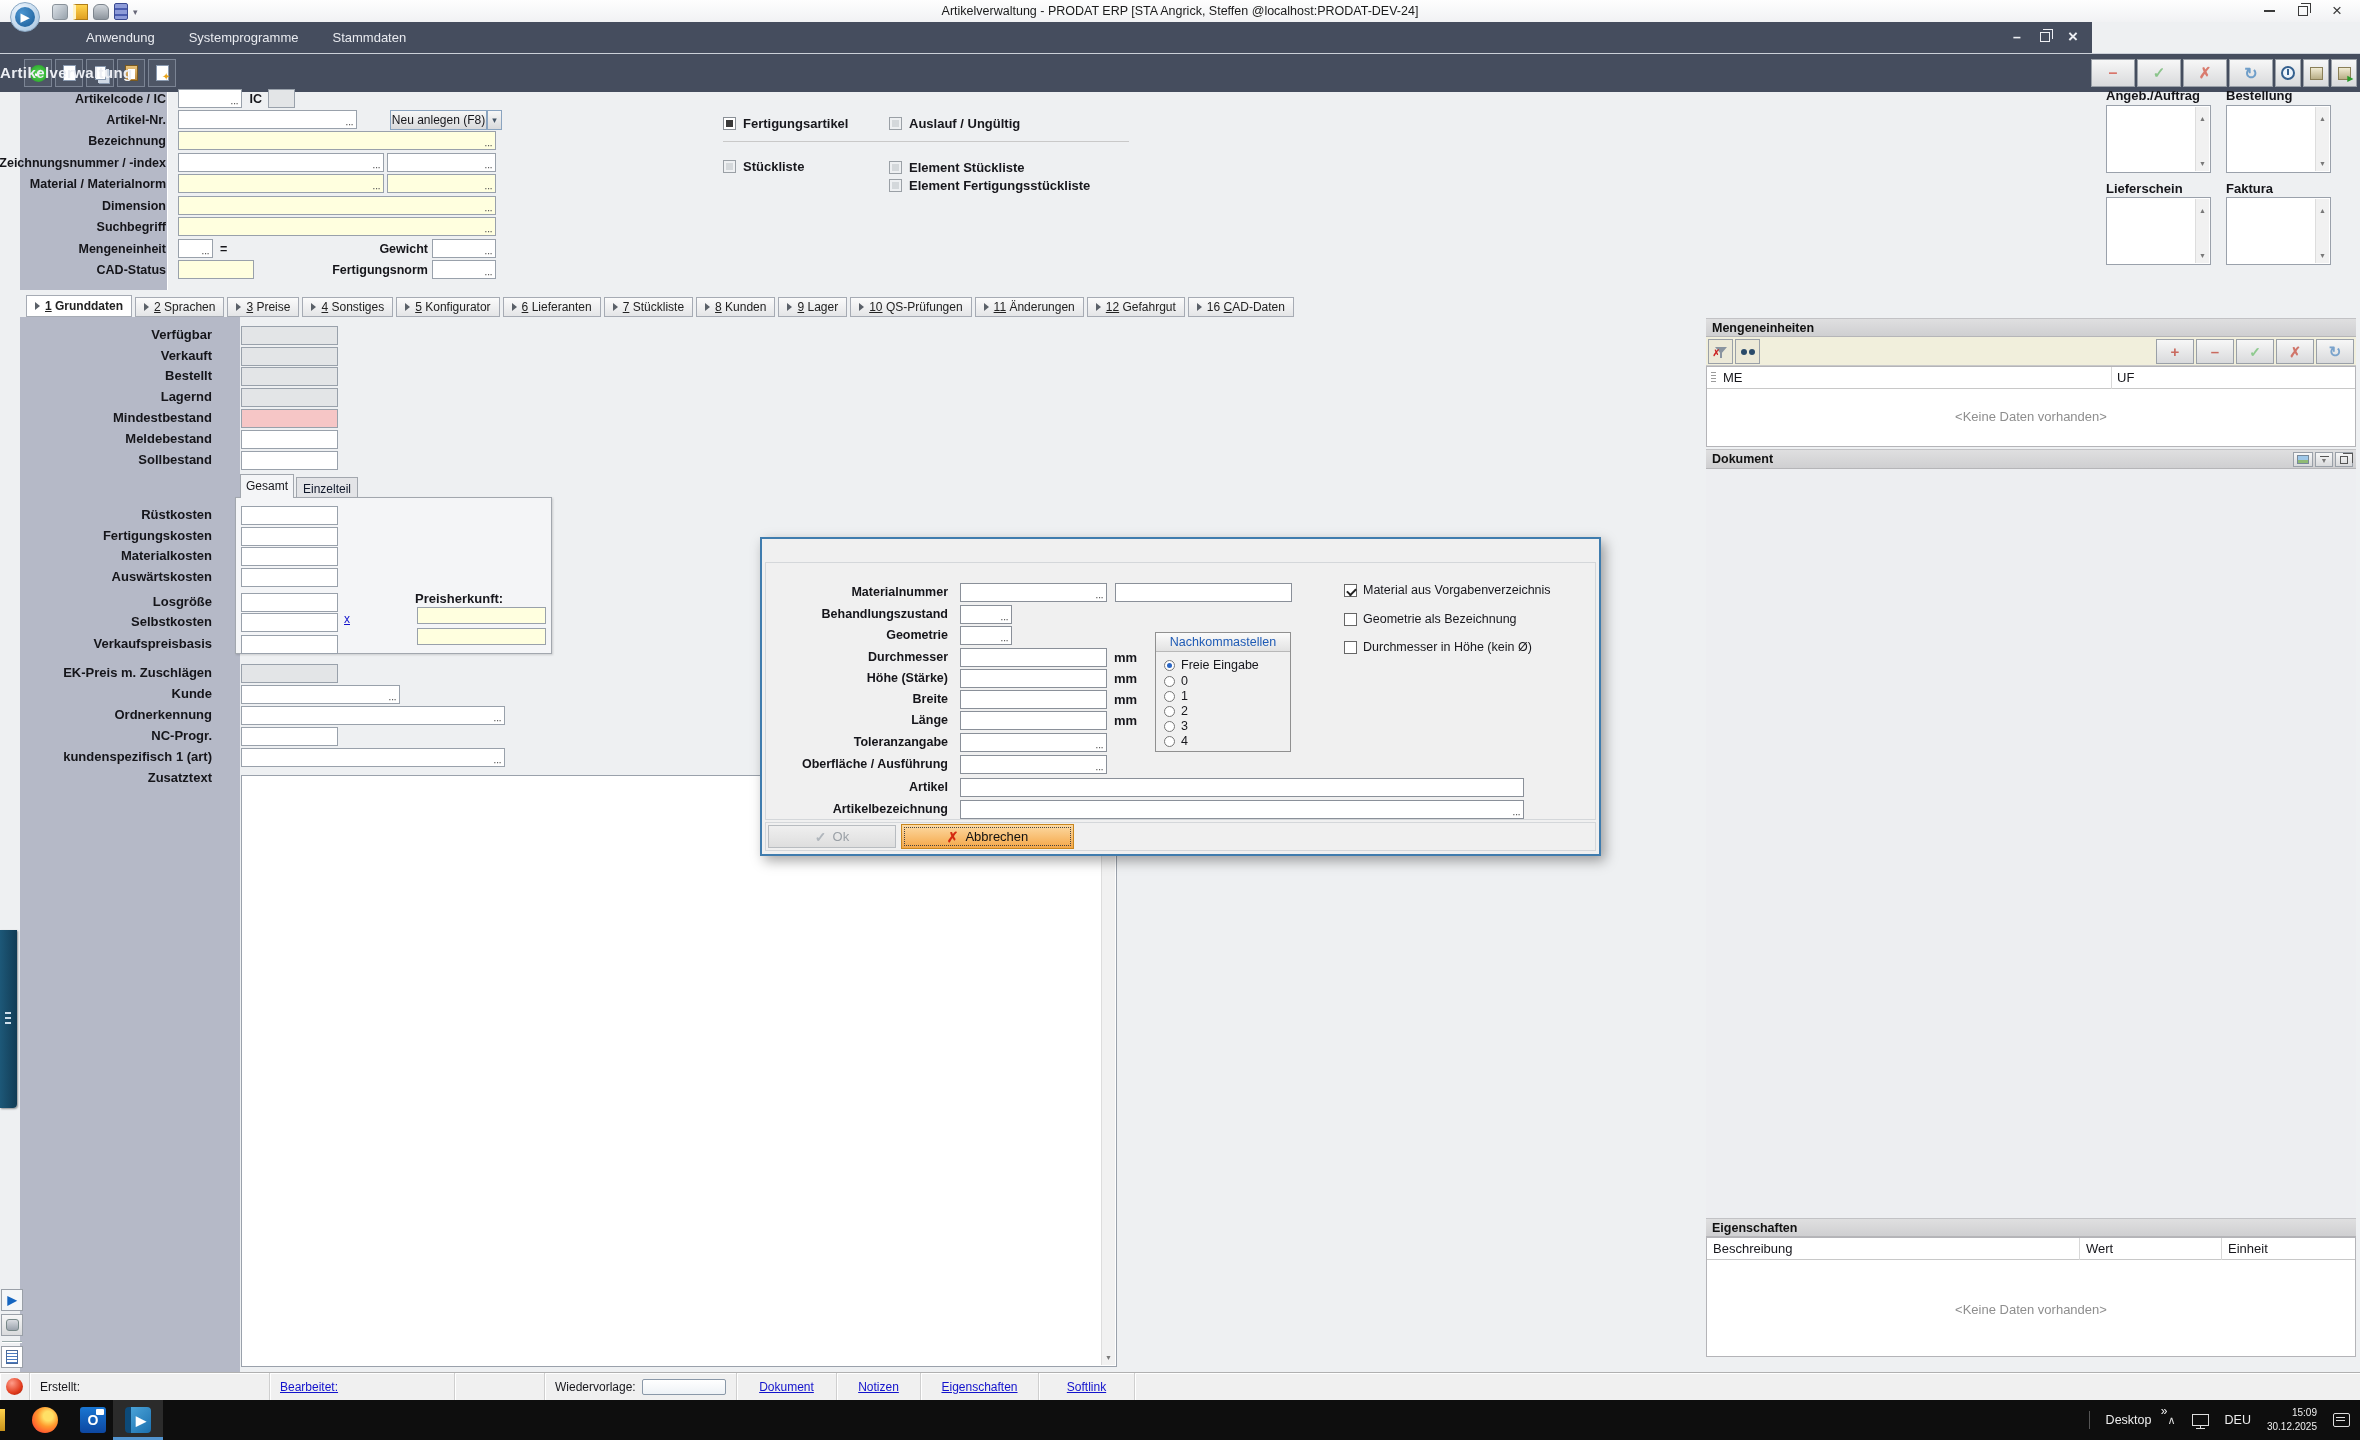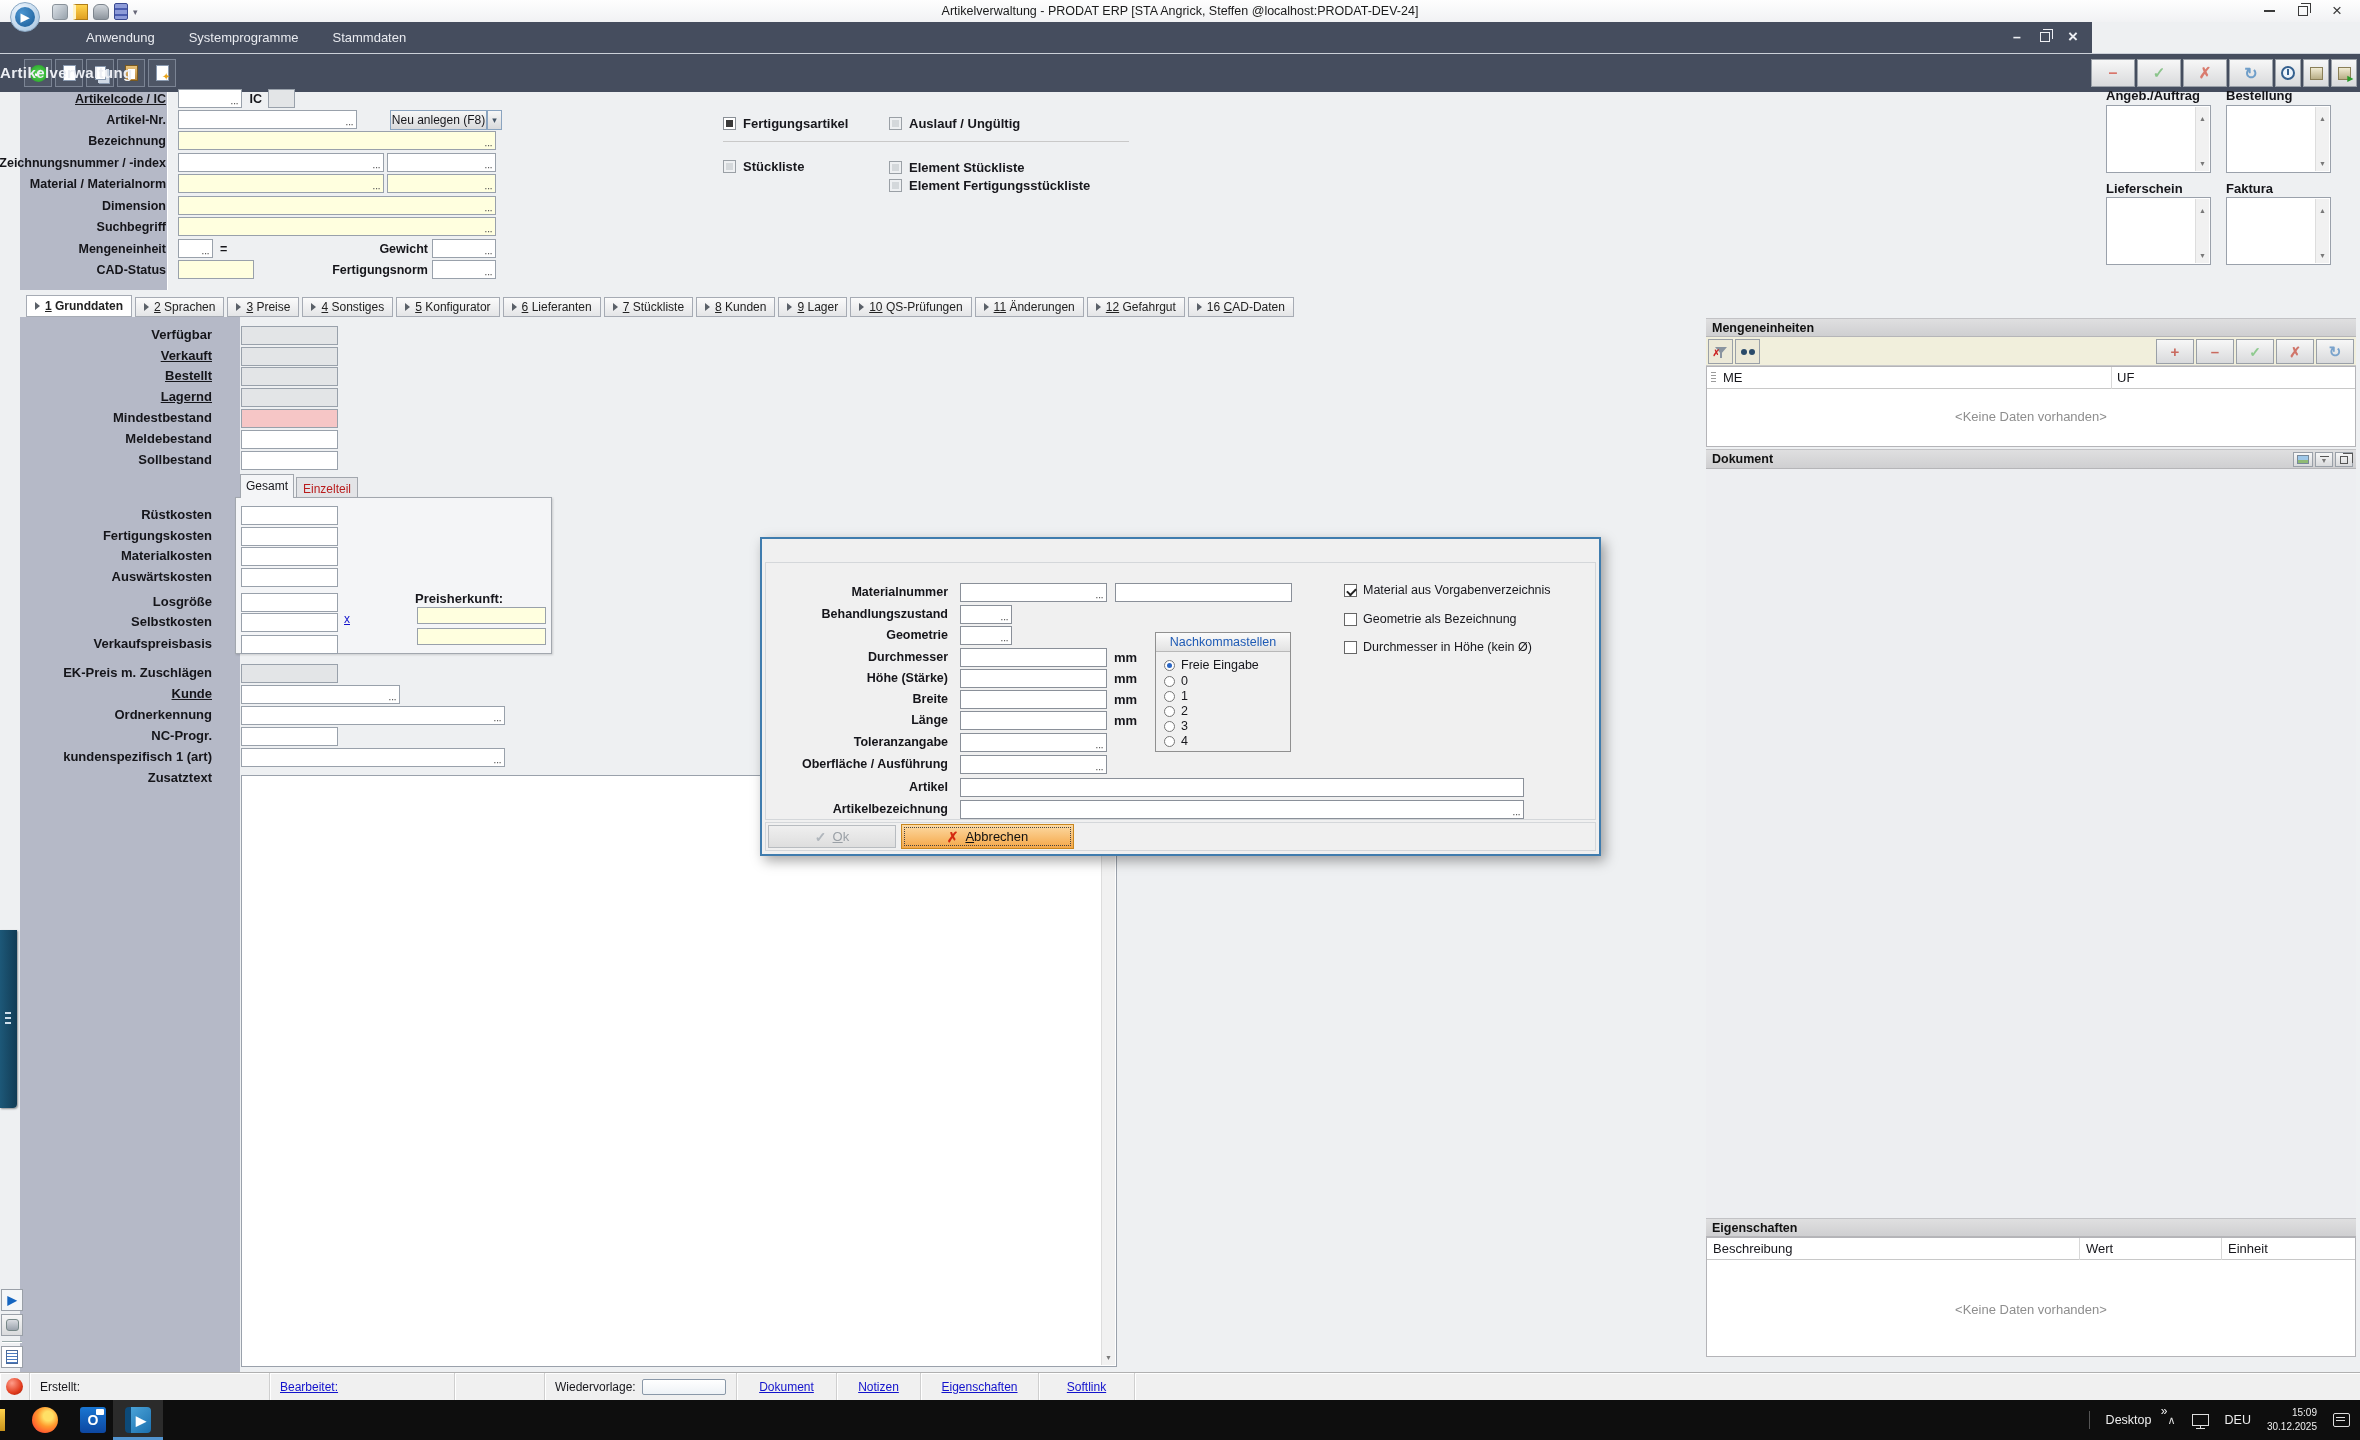--- a/index.html
+++ b/index.html
@@ -1,20 +1,20 @@
 <!DOCTYPE html>
 <html><head>
 <meta charset="utf-8">
 <style>
 *{margin:0;padding:0;box-sizing:border-box}
 html,body{width:2360px;height:1440px;overflow:hidden}
 body{position:relative;background:#eef0f2;font-family:"Liberation Sans",sans-serif;color:#17171c;font-size:13px}
 .a{position:absolute;box-sizing:border-box}
 .b{font-weight:bold}
-.ul{text-decoration:underline}
+.ul{}
 .nw{white-space:nowrap}
 .rlbl{position:absolute;white-space:nowrap;font-weight:bold;font-size:12.5px;color:#15151a;text-align:right}
 .inp{position:absolute;height:19px;background:#fff;border:1px solid #99a1ab}
 .inp.y{background:#ffffdf}
 .inp.g{background:#e3e5e7}
 .inp.p{background:#f6c6c6}
 .dots::after{content:"···";position:absolute;right:3px;bottom:-2px;font-size:11px;color:#555;line-height:11px;letter-spacing:-1px}
 .cbrow{position:absolute;display:flex;align-items:center;gap:7px}
 .cb{width:13px;height:13px;border:1px solid #898f96;background:#fff;position:relative;flex:none}
 .cb.on::after{content:"";position:absolute;inset:2px;background:#3a3a3a}
@@ -312,21 +312,21 @@
 
 <div class="inp g" style="left:241px;top:326px;width:97px"></div>
 <div class="inp g" style="left:241px;top:346.5px;width:97px"></div>
 <div class="inp g" style="left:241px;top:367px;width:97px"></div>
 <div class="inp g" style="left:241px;top:387.5px;width:97px"></div>
 <div class="inp p" style="left:241px;top:408.5px;width:97px"></div>
 <div class="inp" style="left:241px;top:429.5px;width:97px"></div>
 <div class="inp" style="left:241px;top:450.5px;width:97px"></div>
 
 <div class="a" style="left:240px;top:474px;width:54px;height:24px;background:#f4f5f7;border:1px solid #a2a7ae;border-bottom:none;z-index:2;font-size:12px;text-align:center;padding-top:4px"><span>Gesamt</span></div>
-<div class="a" style="left:296px;top:477px;width:62px;height:21px;background:#e3e4e7;border:1px solid #a2a7ae;border-bottom:none;font-size:12px;color:#b91c1c;text-align:center;padding-top:4px"><span>Einzelteil</span></div>
+<div class="a" style="left:296px;top:477px;width:62px;height:21px;background:#e3e4e7;border:1px solid #a2a7ae;border-bottom:none;font-size:12px;color:#0f172a;text-align:center;padding-top:4px"><span>Einzelteil</span></div>
 <div class="a" style="left:235px;top:497px;width:317px;height:157px;background:#f4f5f7;border:1px solid #a2a7ae;box-shadow:1px 1px 2px rgba(0,0,0,.15)"></div>
 
 <div class="inp" style="left:241px;top:506px;width:97px"></div>
 <div class="inp" style="left:241px;top:526.5px;width:97px"></div>
 <div class="inp" style="left:241px;top:547px;width:97px"></div>
 <div class="inp" style="left:241px;top:567.5px;width:97px"></div>
 <div class="inp" style="left:241px;top:592.5px;width:97px"></div>
 <div class="inp" style="left:241px;top:613px;width:97px"></div>
 <div class="inp" style="left:241px;top:634.5px;width:97px"></div>
 <div class="a link" style="left:344px;top:612px;font-size:12px">x</div>

